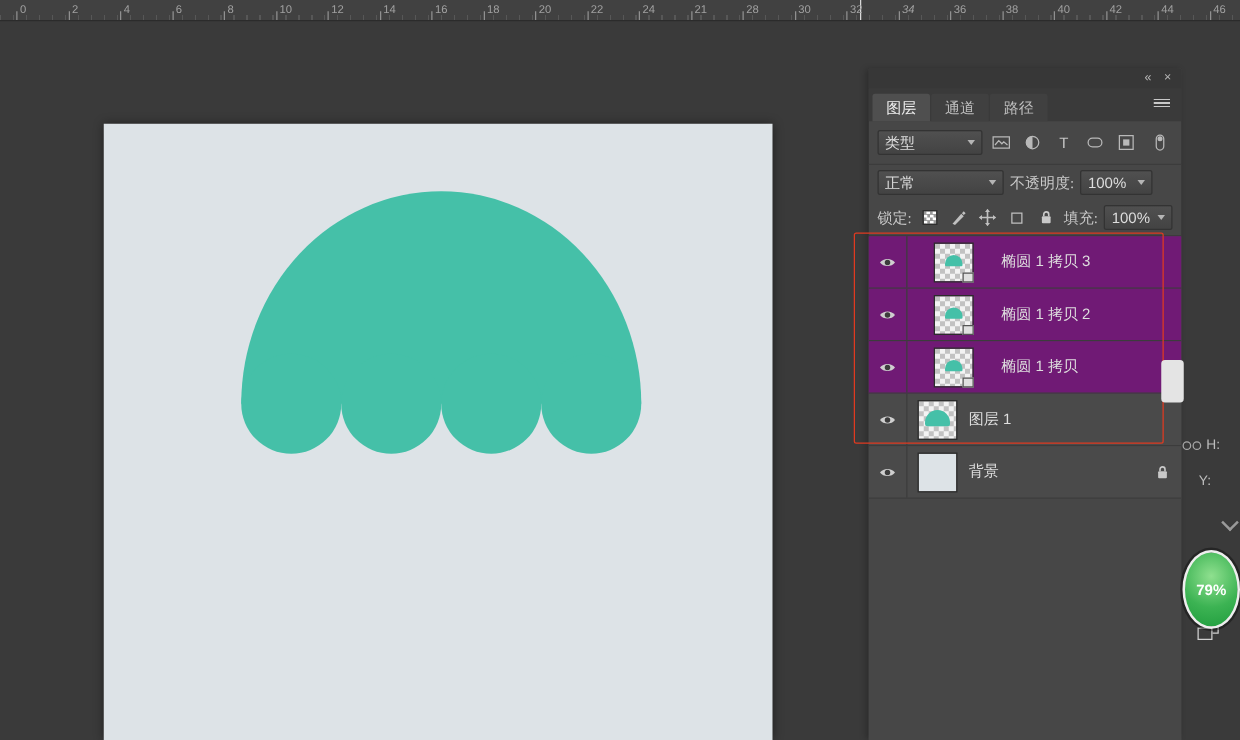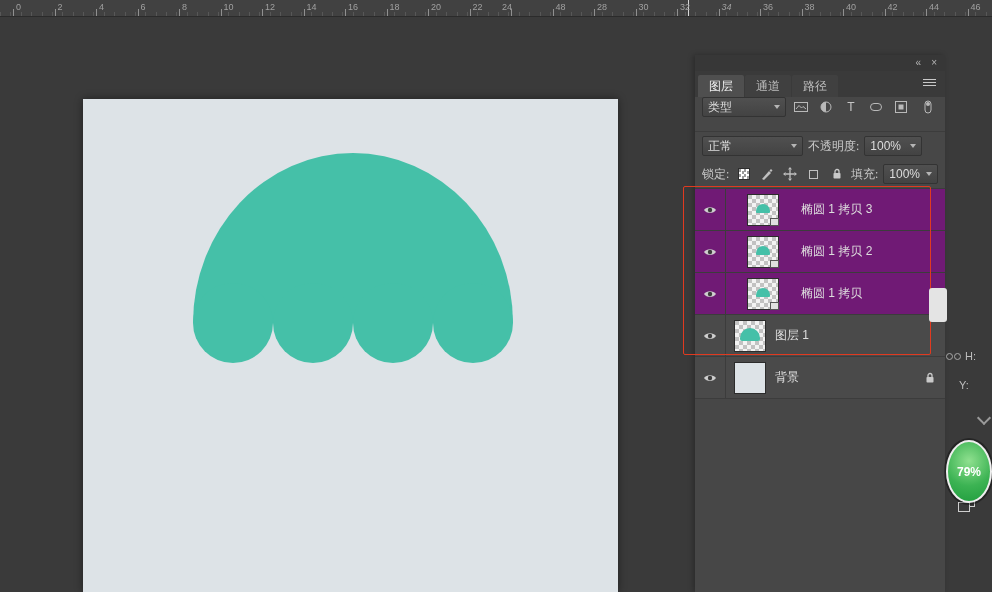--- a/index.html
+++ b/index.html
@@ -27,21 +27,21 @@
   .layers-panel{position:absolute;left:695px;top:55px;width:250px;bottom:0;background:#474747;
                 display:flex;flex-direction:column;box-shadow:-2px 0 5px rgba(0,0,0,.25);}
   .panel-top{height:16px;background:#373737;display:flex;justify-content:flex-end;align-items:center;
              gap:10px;padding:0 8px;color:#b5b5b5;font-size:10px;line-height:16px;}
   .panel-top span{cursor:default;}
   .tabbar{height:26px;background:#3a3a3a;display:flex;align-items:flex-end;padding-left:3px;position:relative;}
   .tab{height:22px;line-height:22px;padding:0 11px;font-size:12px;color:#bdbdbd;background:#404040;margin-right:1px;border-radius:2px 2px 0 0;}
   .tab.active{background:#4f4f4f;color:#f0f0f0;}
   .panel-menu{position:absolute;right:9px;top:8px;width:13px;height:9px;
               background:repeating-linear-gradient(#c9c9c9 0,#c9c9c9 1px,transparent 1px,transparent 3px);}
-  .filter-row{height:34px;display:flex;align-items:flex-start;gap:5px;padding:0 7px;border-bottom:1px solid #3c3c3c;}
+  .filter-row{height:34px;display:flex;align-items:center;gap:5px;padding:0 7px;border-bottom:1px solid #3c3c3c;}
   .blend-row,.lock-row{height:28px;display:flex;align-items:center;gap:5px;padding:0 7px;}
   .lock-row{border-bottom:1px solid #3c3c3c;}
   .select{height:20px;background:linear-gradient(#505050,#434343);border:1px solid #333;border-radius:2px;
           color:#ddd;font-size:12px;display:flex;align-items:center;justify-content:space-between;
           padding:0 5px;box-sizing:border-box;}
   .chev{width:0;height:0;border-left:3.5px solid transparent;border-right:3.5px solid transparent;border-top:4px solid #b5b5b5;margin-left:6px;}
   .lbl{font-size:12px;color:#c9c9c9;white-space:nowrap;font-family:Liberation Serif, serif;}
   .icon-btn{width:20px;height:20px;display:flex;align-items:center;justify-content:center;}
   .checker-mini{width:10px;height:10px;background-image:conic-gradient(#fff 25%,#9a9a9a 0 50%,#fff 0 75%,#9a9a9a 0);background-size:5px 5px;border:1px solid #2e2e2e;}
 
@@ -102,23 +102,23 @@
       <span class="ruler-num" style="left: 306.5px;">14</span>
       <div class="ruler-tick" style="left: 345px;"></div>
       <span class="ruler-num" style="left: 348px;">16</span>
       <div class="ruler-tick" style="left: 386.5px;"></div>
       <span class="ruler-num" style="left: 389.5px;">18</span>
       <div class="ruler-tick" style="left: 428px;"></div>
       <span class="ruler-num" style="left: 431px;">20</span>
       <div class="ruler-tick" style="left: 469.5px;"></div>
       <span class="ruler-num" style="left: 472.5px;">22</span>
       <div class="ruler-tick" style="left: 511px;"></div>
-      <span class="ruler-num" style="left: 502px;">24</span>
+      <span class="ruler-num" style="left: 514px;">24</span>
       <div class="ruler-tick" style="left: 552.5px;"></div>
-      <span class="ruler-num" style="left: 555.5px;">48</span>
+      <span class="ruler-num" style="left: 555.5px;">21</span>
       <div class="ruler-tick" style="left: 594px;"></div>
       <span class="ruler-num" style="left: 597px;">28</span>
       <div class="ruler-tick" style="left: 635.5px;"></div>
       <span class="ruler-num" style="left: 638.5px;">30</span>
       <div class="ruler-tick" style="left: 677px;"></div>
       <span class="ruler-num" style="left: 680px;">32</span>
       <div class="ruler-tick" style="left: 718.5px;"></div>
       <span class="ruler-num" style="left: 721.5px; font-style: italic;">34</span>
       <div class="ruler-tick" style="left: 760px;"></div>
       <span class="ruler-num" style="left: 763px;">36</span>

